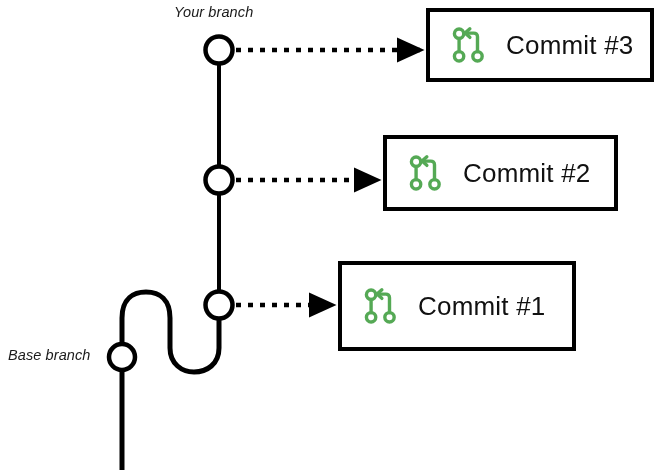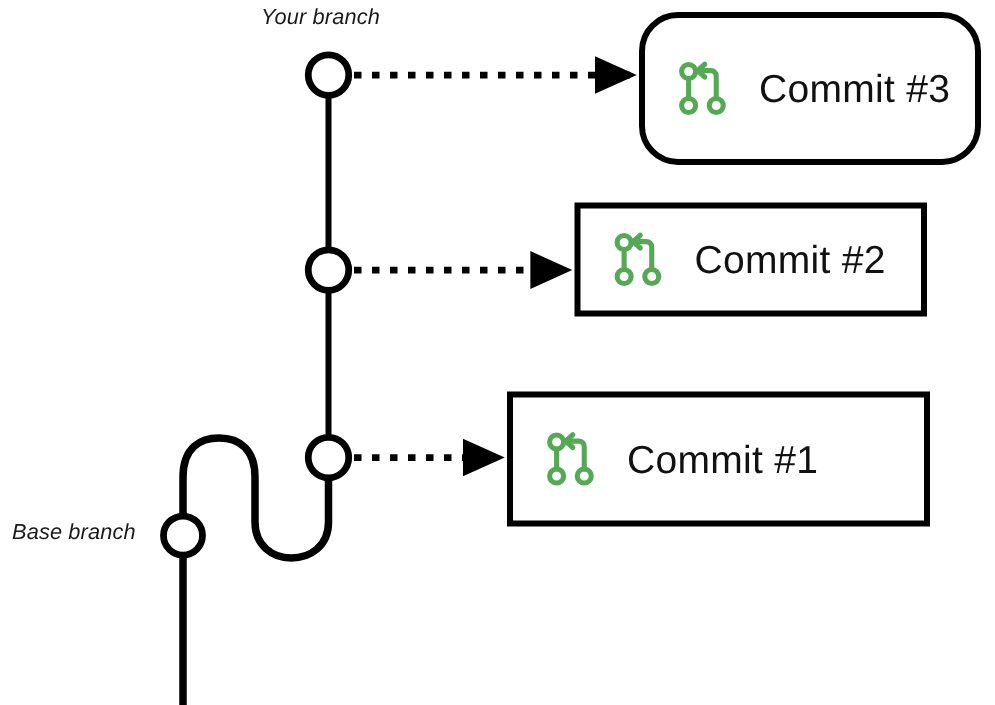--- a/index.html
+++ b/index.html
@@ -43,23 +43,23 @@
   }
   .commit-box {
     position: absolute;
     box-sizing: border-box;
     background: #ffffff;
     border: 4px solid #000000;
     display: flex;
     align-items: center;
     padding-left: 22px;
   }
-  #commit-box-3 { left: 426px; top: 8px;   width: 228px; height: 102px; border-radius: 26px; }
+  #commit-box-3 { left: 426px; top: 8px;   width: 228px; height: 74px; }
   #commit-box-2 { left: 383px; top: 135px; width: 235px; height: 76px; }
-  #commit-box-1 { left: 338px; top: 261px; width: 282px; height: 90px; }
+  #commit-box-1 { left: 338px; top: 261px; width: 238px; height: 90px; }
 
   .commit-icon {
     flex: 0 0 auto;
     width: 34px;
     height: 40px;
     display: block;
   }
   .commit-label {
     font-family: "Liberation Sans", sans-serif;
     font-size: 26px;

